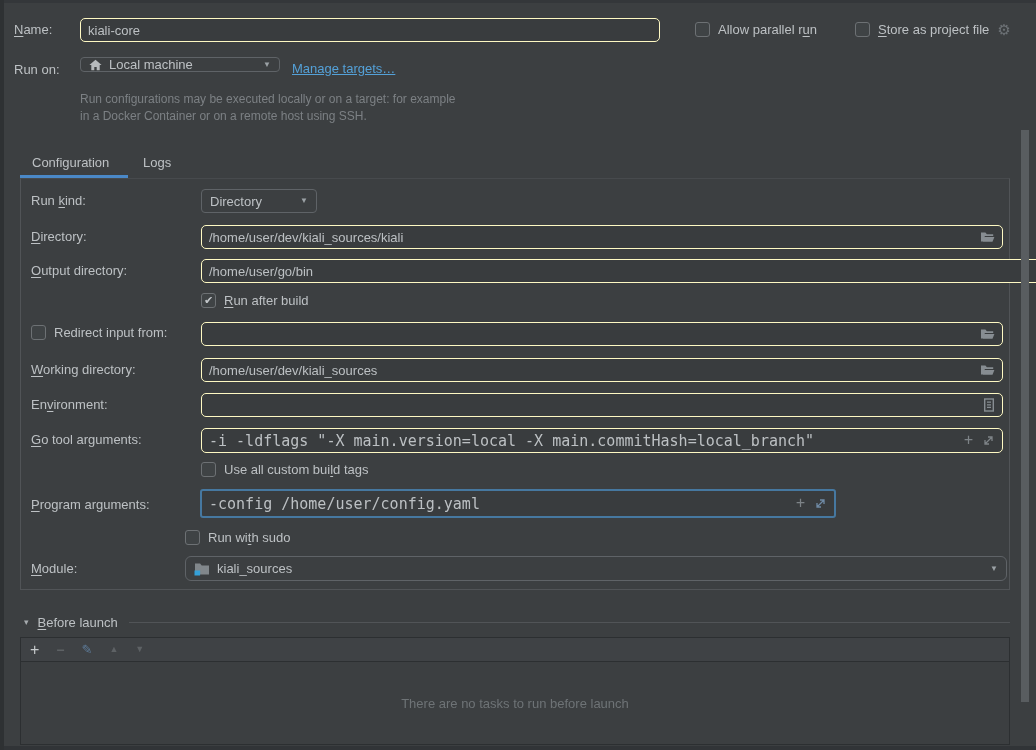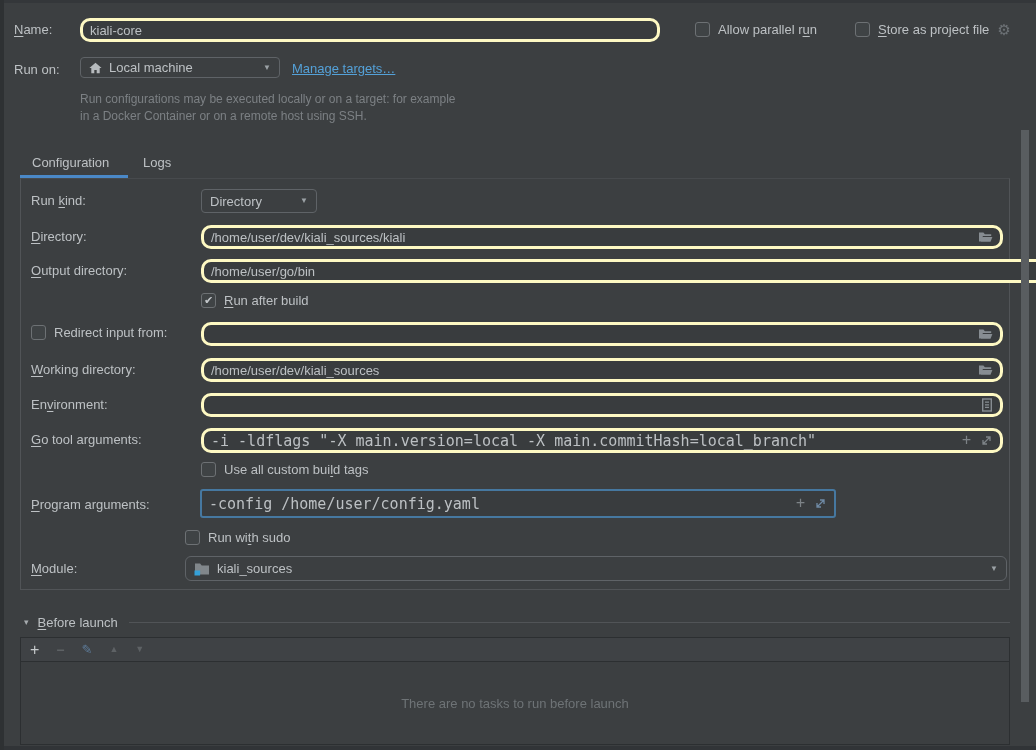--- a/index.html
+++ b/index.html
@@ -11,21 +11,21 @@
   .edge-top { position:absolute; left:0; top:0; width:1036px; height:3px; background:#34373a; }
   .edge-left { position:absolute; left:0; top:0; width:4px; height:750px; background:#2e3133; }
   .edge-bottom { position:absolute; left:0; top:746px; width:1036px; height:4px; background:#313437; }
 
   .lbl { position:absolute; height:16px; line-height:16px; white-space:nowrap; color:#bdc1c4; }
   .help { position:absolute; font-size:12px; color:#7c8084; white-space:nowrap; }
   .link { position:absolute; color:#54a1d8; white-space:nowrap; cursor:pointer;text-decoration:underline; }
 
   .field {
     position:absolute; box-sizing:border-box; height:24px;
-    background:#393c3e; border:3px solid #fef9c3; border-radius:10px;
+    background:#393c3e; border:1px solid #fef9c3; border-radius:5px;
     display:flex; align-items:center; padding:0 7px; color:#bcc0c3; white-space:nowrap;
   }
   .field .val { overflow:hidden; white-space:pre; }
   .trail { display:flex; align-items:center; gap:9px; margin-left:auto; }
   .mono13 { font-family:"DejaVu Sans Mono",monospace; font-size:13px; }
   .mono15 { font-family:"DejaVu Sans Mono",monospace; font-size:15px; }
   .focused { border:2px solid #4678a0; border-radius:3px; }
 
   .combo {
     position:absolute; box-sizing:border-box; height:24px;
@@ -92,21 +92,21 @@
     <span class="cb"></span>
     <span>Allow parallel r<u>u</u>n</span>
   </div>
   <div class="cbrow" style="left:855px;top:22px">
     <span class="cb"></span>
     <span><u>S</u>tore as project file</span>
     <span style="color:#6d7276;font-size:15px;line-height:1;cursor:pointer">⚙</span>
   </div>
 
   <div class="lbl" style="left:14px;top:62px">Run on:</div>
-  <div class="combo" style="left:80px;top:57px;width:200px;height:21px">
+  <div class="combo" style="left:80px;top:57px;width:200px;height:15px">
     <span>
       <svg width="13" height="12" viewBox="0 0 13 12">
           <path d="M6.5 0.8 L12.6 6 H10.7 V11.2 H7.7 V8.1 H5.3 V11.2 H2.3 V6 H0.4 Z" fill="#b6babd"></path>
         </svg>
     </span>
     <span>Local machine</span>
     <span class="arrow">▼</span>
   </div>
   <div class="link" style="left:292px;top:61px">Manage targets…</div>
   <div class="help" style="left:80px;top:92px">Run configurations may be executed locally or on a target: for example</div>

